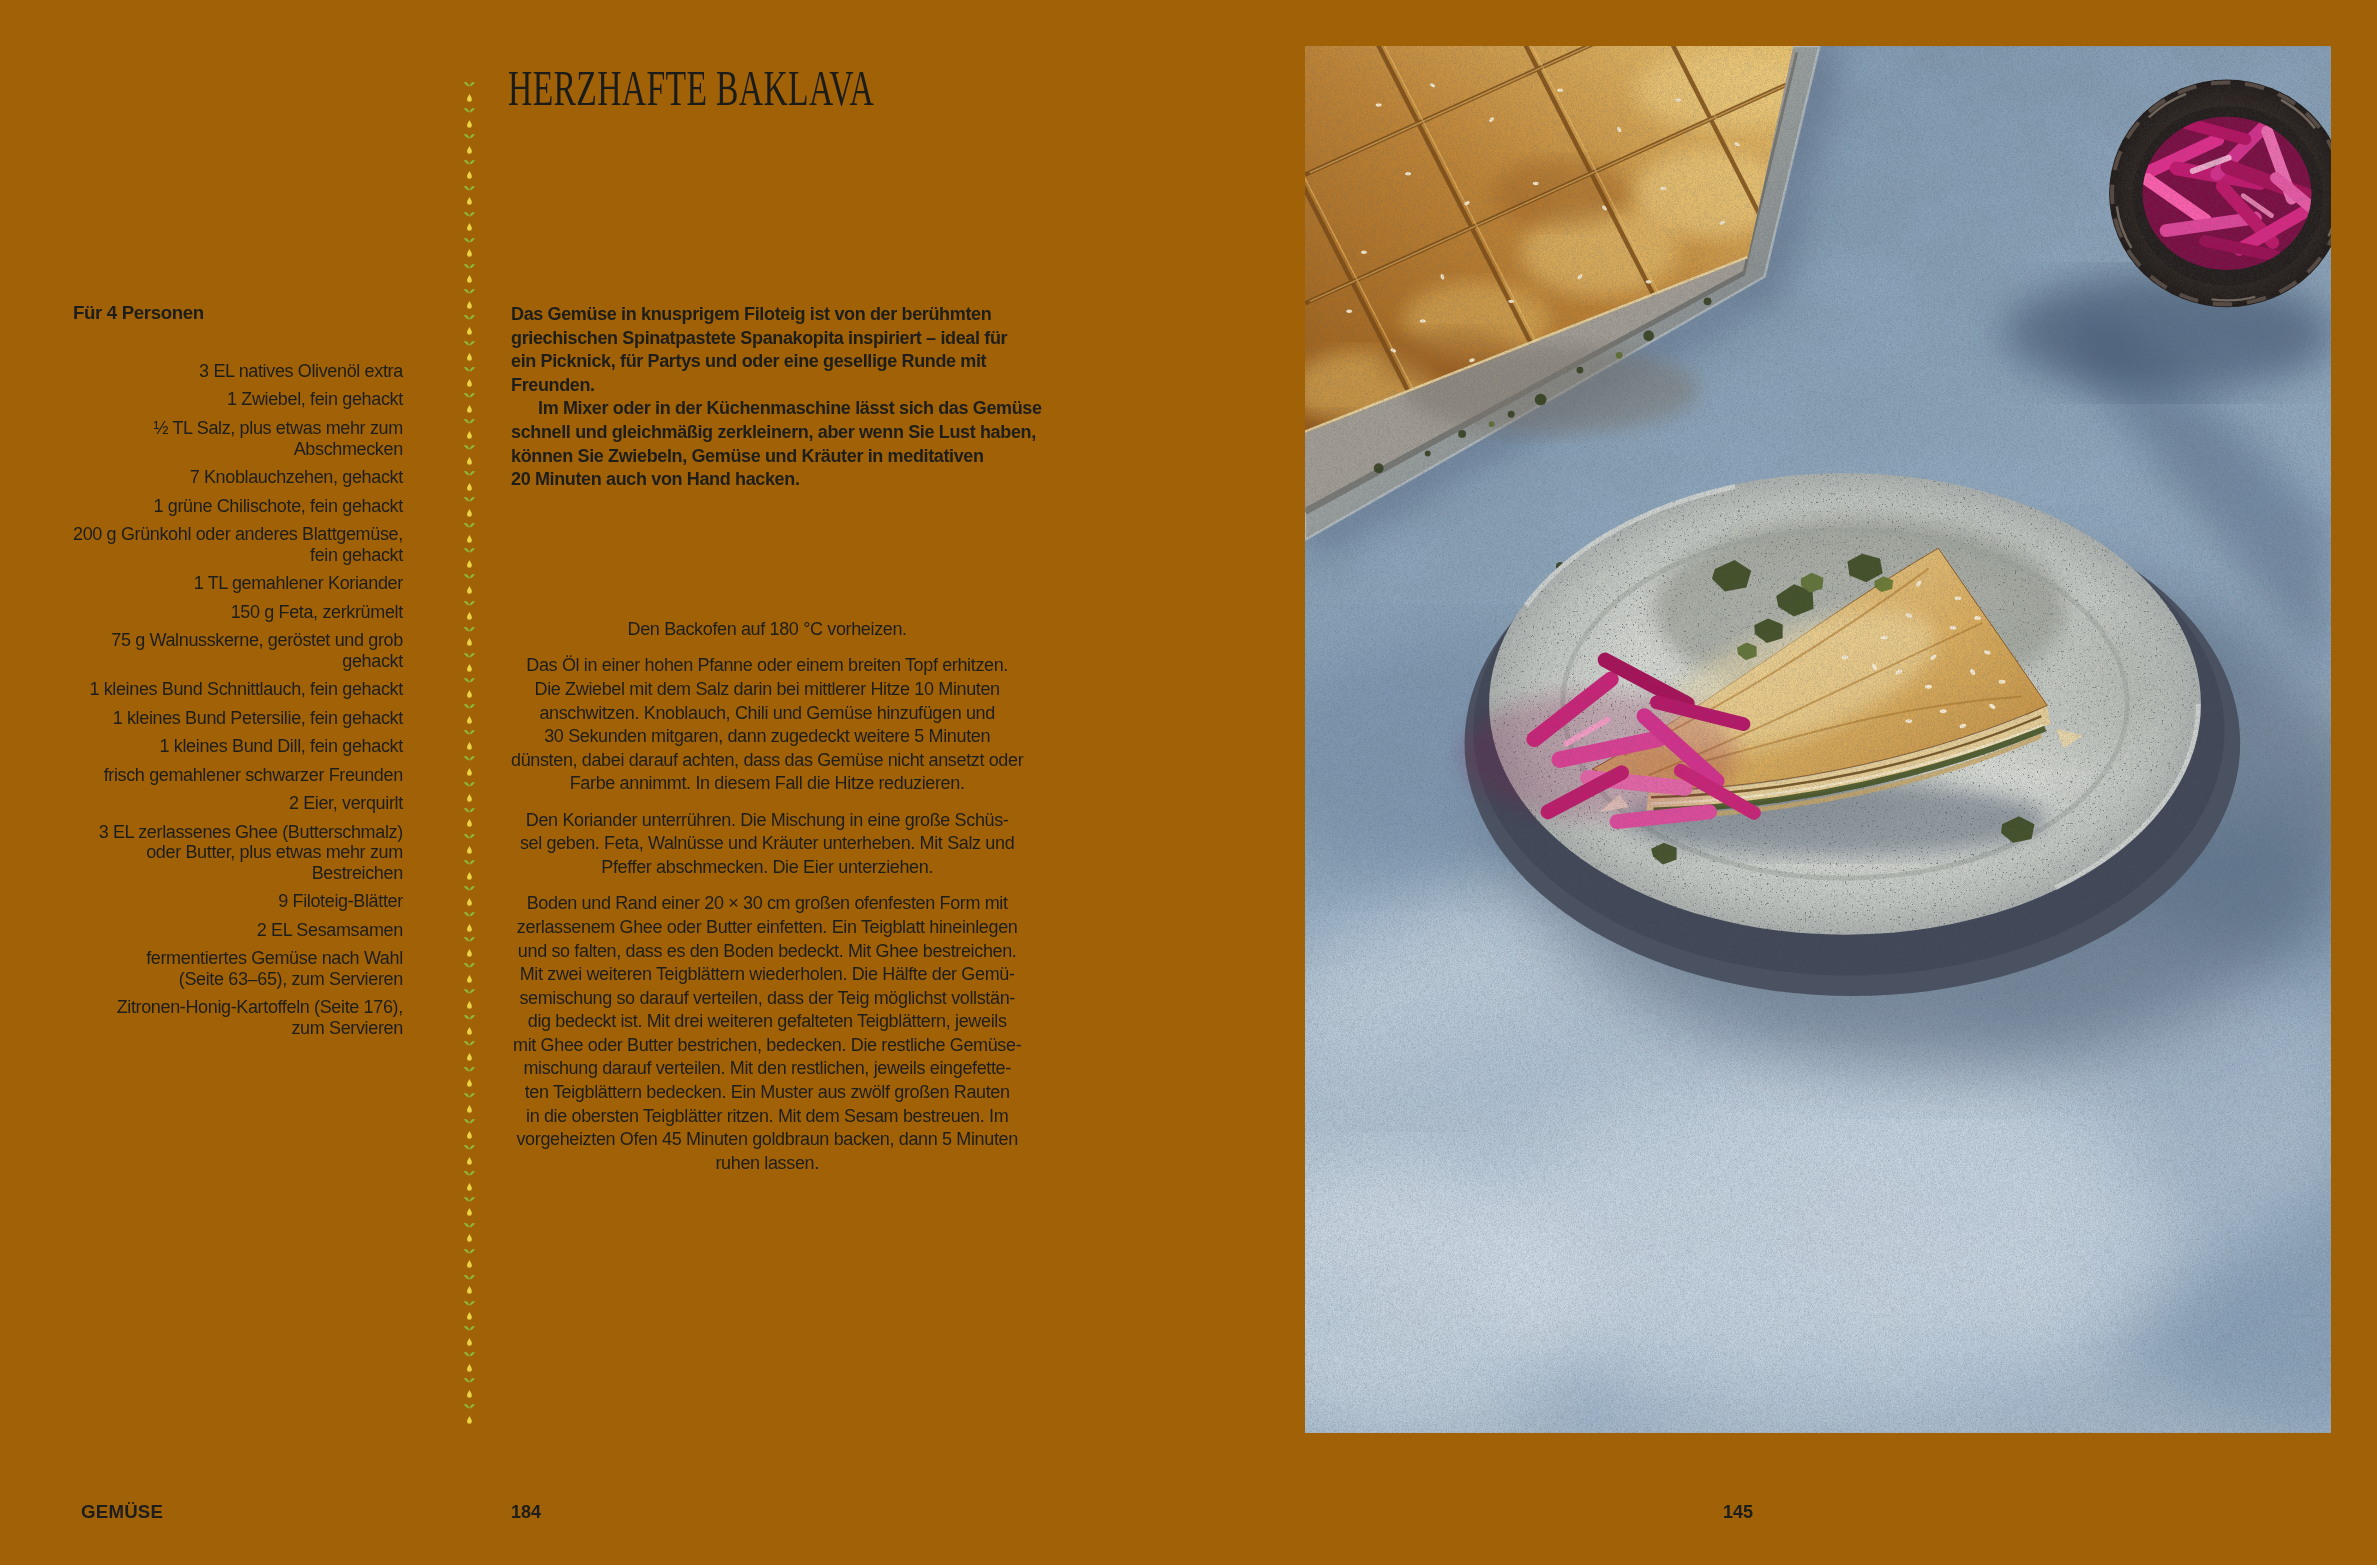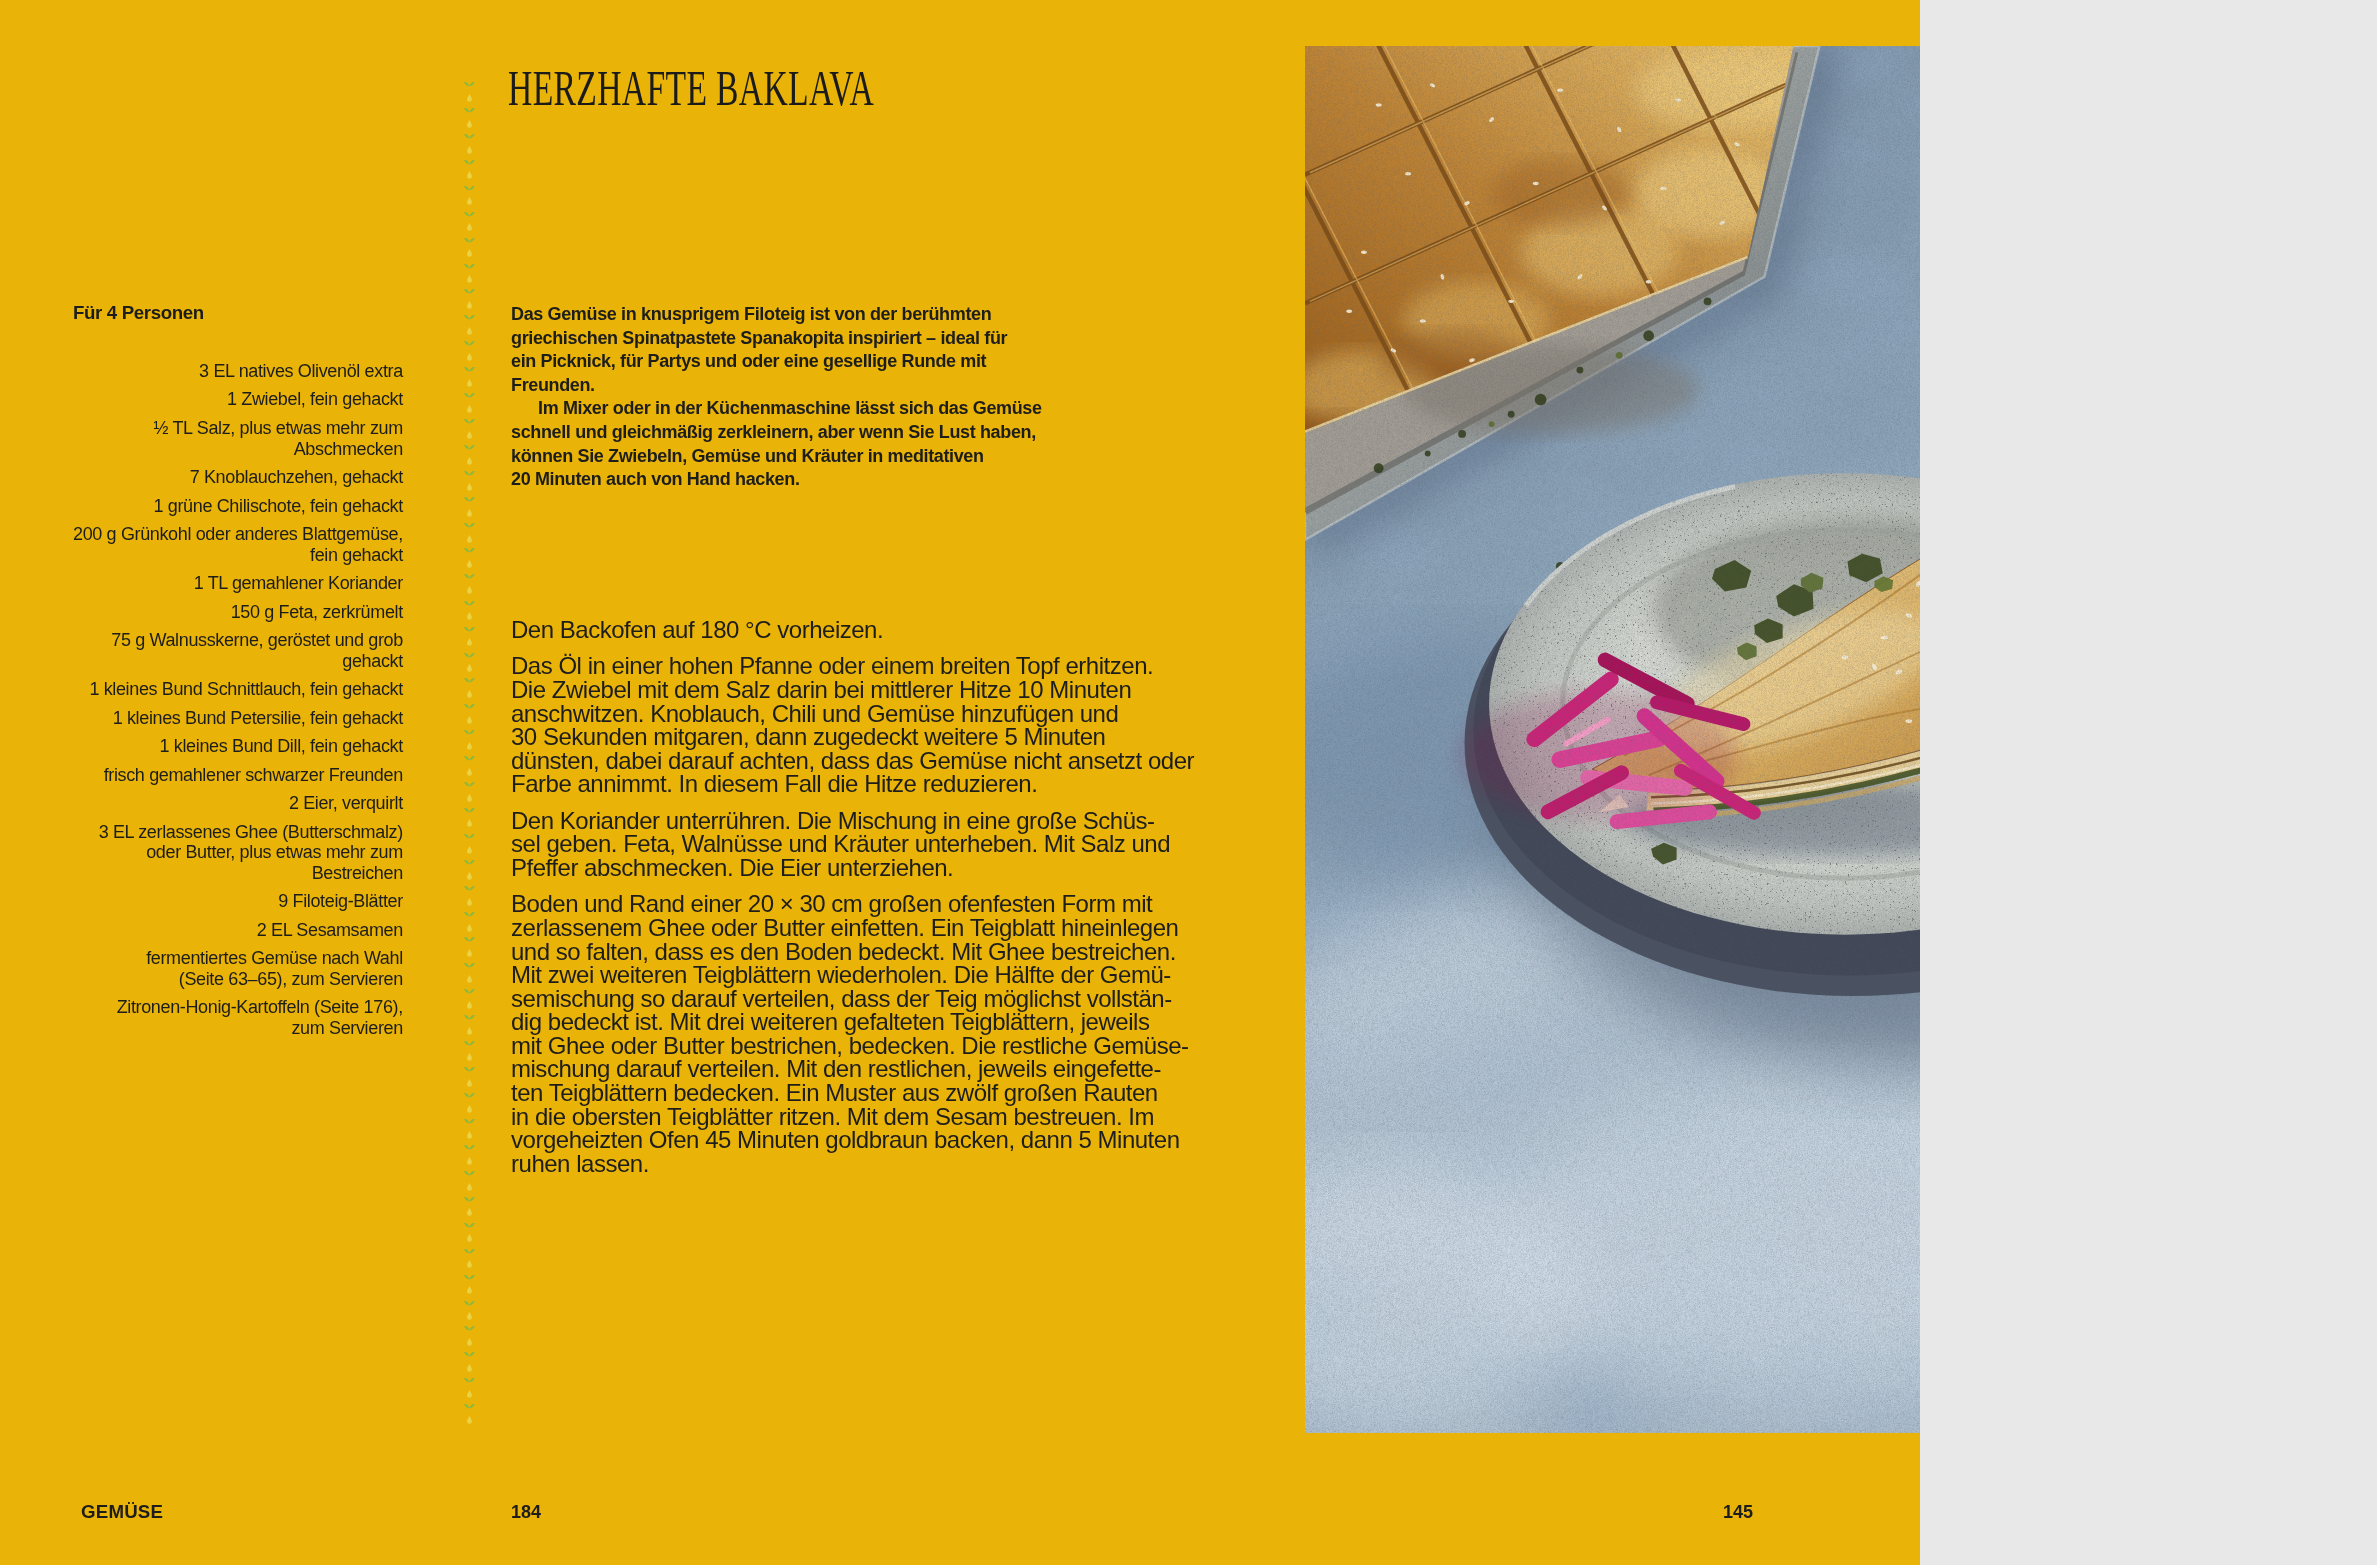--- a/index.html
+++ b/index.html
@@ -1,38 +1,38 @@
 <!DOCTYPE html>
 <html style="--text: #1d1d1b; --paper: #ffffff; --sprout-green: #8cb83e; --seed-yellow: #e9d243; --table-blue: #8ea6ba; --baklava-gold: #c08434; --beet-magenta: #d6308d; --plate-gray: #d7dad3; --kale-green: #3f4d1f; --tray-metal: #9aa09e;font-size:7.9px"><head>
 <meta charset="utf-8">
 <style>
   html,body{margin:0;padding:0;background:#e8e8e8;}
   .spread{
-    position:relative;width:1920px;height:1566px;background:#eab308;
+    position:relative;width:2377px;height:1566px;background:#a16207;
     font-family:"Liberation Sans",sans-serif;color:var(--text,#1d1d1b);
     overflow:hidden;
   }
   
   .title{
     position:absolute;left:508px;top:63px;margin:0;
     font-family:"Liberation Serif",serif;font-weight:400;
     font-size:51px;line-height:1;letter-spacing:0.5px;color:#1b1b19;
     transform:scaleX(0.66);transform-origin:left top;white-space:nowrap;
   }
   
   .col-ing{position:absolute;left:73px;top:0;width:393px;}
   .serving{position:absolute;left:0;top:303px;font-size:18.7px;font-weight:700;line-height:20.6px;white-space:nowrap;letter-spacing:-0.02em;}
   .ing-list{position:absolute;left:0;top:361px;font-size:18px;line-height:20.6px;letter-spacing:-0.02em;text-align:right;}
   .ing-item{margin:0 0 7.9px 0;white-space:nowrap;}
   
   .col-main{position:absolute;left:511px;top:0;width:648px;}
   .intro{position:absolute;left:0;top:303px;font-size:18px;font-weight:700;line-height:23.6px;letter-spacing:-0.02em;}
   .intro-para{margin:0;white-space:nowrap;}
   .intro-para.indent{text-indent:27px;}
-  .instructions{position:absolute;left:0;top:618px;font-size:24px;line-height:23.6px;letter-spacing:-0.02em;}
+  .instructions{position:absolute;left:0;top:618px;font-size:18px;line-height:23.6px;letter-spacing:-0.02em;text-align:center;}
   .instr-para{margin:0 0 12.8px 0;white-space:nowrap;}
   
   .glyph{position:absolute;}
   
   .footer-label{position:absolute;left:81px;top:1502px;font-size:18.7px;font-weight:700;letter-spacing:0.2px;line-height:20.6px;}
   .pn{position:absolute;top:1502px;font-size:18px;font-weight:700;line-height:20.6px;}
   .pn-left{left:511px;}
   .pn-right{left:1723px;}
   
   .photo{position:absolute;left:1305px;top:46px;}

